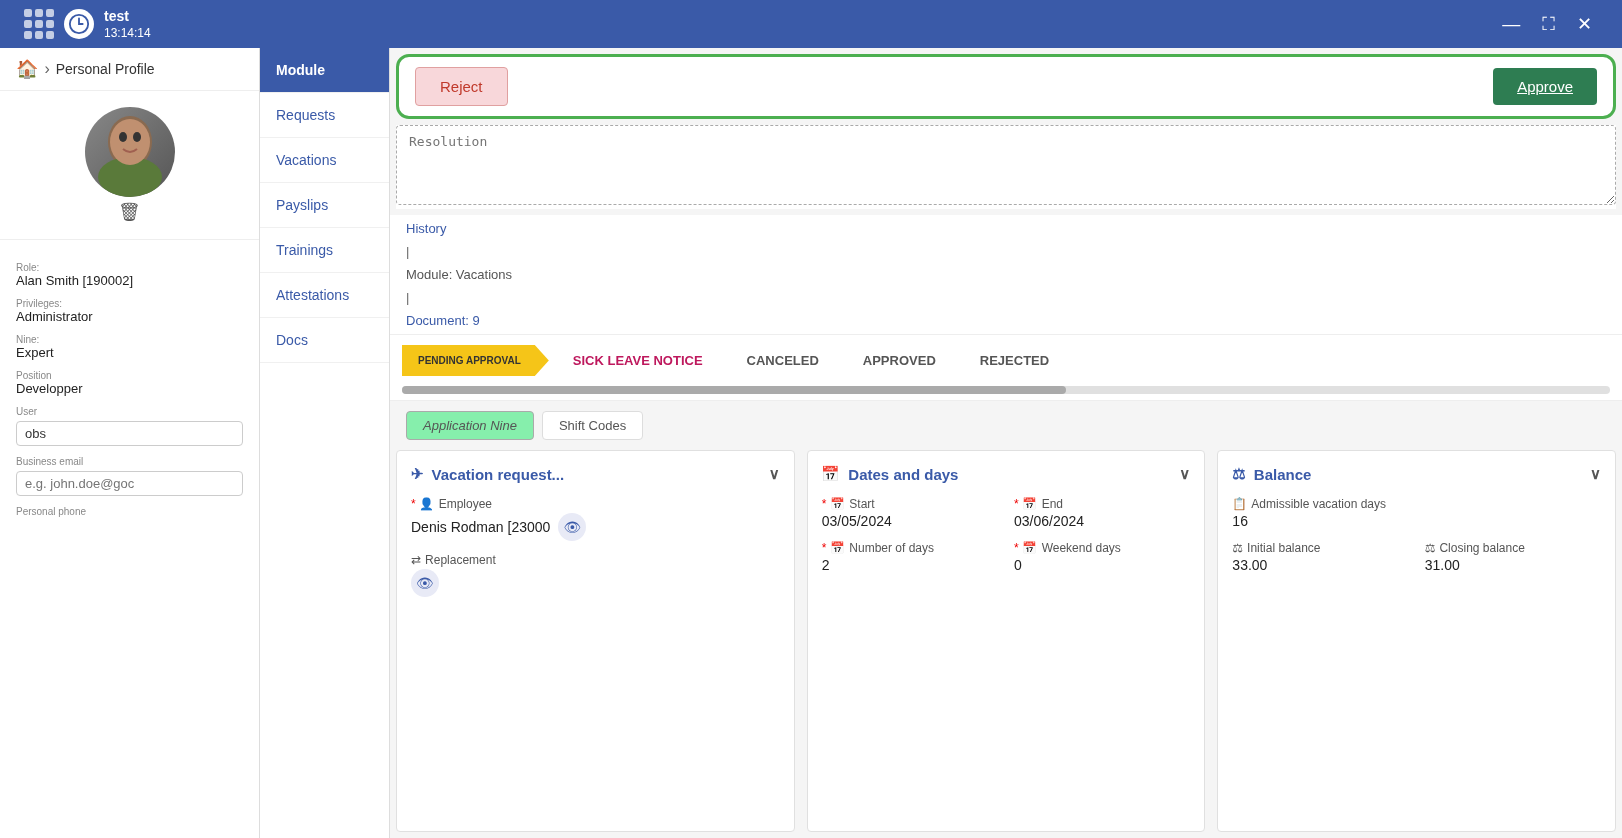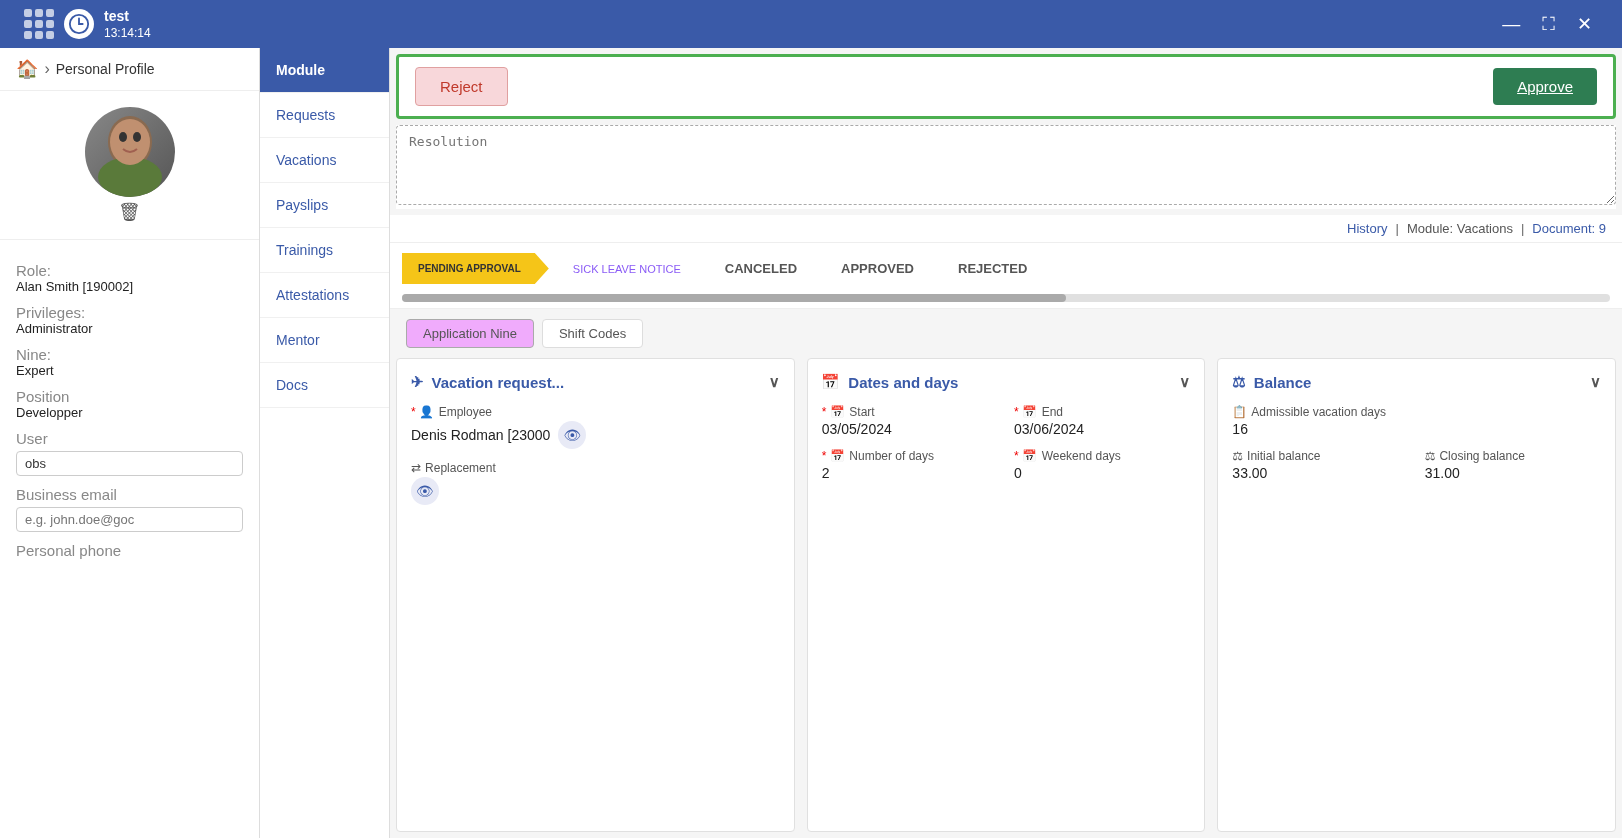--- a/index.html
+++ b/index.html
@@ -24,55 +24,55 @@
     .sidebar { width: 260px; background: #fff; border-right: 1px solid #ddd; display: flex; flex-direction: column; overflow-y: auto; flex-shrink: 0; }
     .sidebar-nav { padding: 10px 16px; display: flex; align-items: center; gap: 6px; border-bottom: 1px solid #eee; }
     .sidebar-nav .home-icon { font-size: 18px; cursor: pointer; color: #333; }
     .sidebar-nav .breadcrumb-arrow { color: #666; }
     .sidebar-nav .breadcrumb-text { font-size: 14px; color: #333; }
     .sidebar-profile { display: flex; flex-direction: column; align-items: center; padding: 16px; border-bottom: 1px solid #eee; }
     .avatar-wrap { position: relative; }
     .avatar-placeholder { width: 90px; height: 90px; border-radius: 50%; background: linear-gradient(135deg, #888 0%, #555 100%); display: flex; align-items: center; justify-content: center; color: #fff; font-size: 32px; }
     .avatar-delete { color: #555; font-size: 18px; text-align: center; margin-top: 4px; cursor: pointer; }
     .profile-fields { width: 100%; padding: 12px 16px; }
-    .field-label { font-size: 15px; color: #888; margin-top: 10px; }
+    .field-label { font-size: 10px; color: #888; margin-top: 10px; }
     .field-value { font-size: 13px; color: #222; font-weight: 500; }
     .field-input { width: 100%; border: 1px solid #ccc; border-radius: 4px; padding: 4px 8px; font-size: 13px; margin-top: 4px; color: #333; background: #fff; }
     .field-input-placeholder { color: #aaa; }
 
     
     .content-area { flex: 1; display: flex; overflow: hidden; }
 
     
     .left-nav { width: 130px; background: #fff; border-right: 1px solid #ddd; overflow-y: auto; flex-shrink: 0; }
     .left-nav-item { padding: 14px 16px; font-size: 14px; cursor: pointer; border-bottom: 1px solid #f0f0f0; }
     .left-nav-item.active { background: #3a5aa8; color: #fff; font-weight: bold; }
     .left-nav-item:not(.active) { color: #3a5aa8; }
 
     
     .right-content { flex: 1; display: flex; flex-direction: column; overflow: hidden; background: #f5f5f5; }
 
     
-    .action-bar { background: #fff; border: 3px solid #4caf50; margin: 6px; border-radius: 4px; display: flex; align-items: center; padding: 10px 16px; gap: 8px; }
+    .action-bar { background: #fff; border: 3px solid #4caf50; margin: 6px; border-radius: 13px; display: flex; align-items: center; padding: 10px 16px; gap: 8px; }
     .btn-reject { background: #f8d7da; color: #c0392b; border: 1px solid #e0a0a0; padding: 10px 24px; border-radius: 4px; font-size: 15px; cursor: pointer; }
     .btn-approve { background: #2e7d52; color: #fff; border: none; padding: 10px 24px; border-radius: 4px; font-size: 15px; cursor: pointer; margin-left: auto; text-decoration: underline; }
 
     
     .resolution-wrap { margin: 0 6px 6px; background: #fff; }
     .resolution-textarea { width: 100%; border: 1px dashed #aaa; border-radius: 4px; padding: 8px 12px; font-size: 13px; color: #999; min-height: 80px; resize: vertical; background: #fff; }
 
     
-    .history-bar { display: flex; justify-content: flex-end; padding: 6px 16px; font-size: 13px; gap: 8px; background: #fff; border-bottom: 1px solid #eee; }
+    .history-bar { display: flex; justify-content: flex-end; padding: 6px 16px; font-size: 13px; gap: 8px; background: #fff; border-bottom: 1px solid #eee; flex-direction: column; }
     .history-link { color: #3a5aa8; cursor: pointer; text-decoration: none; }
     .history-sep { color: #666; }
 
     
     .tabs-bar { display: flex; gap: 8px; padding: 10px 16px; background: #f5f5f5; }
     .tab-item { padding: 6px 16px; border: 1px solid #ddd; border-radius: 4px; background: #fff; font-size: 13px; cursor: pointer; color: #555; }
-    .tab-item.active { background: #f0abfc; border-color: #aaa; }
+    .tab-item.active { background: #86efac; border-color: #aaa; font-style: italic; }
 
     
     .cards-row { display: flex; gap: 0; flex: 1; overflow: hidden; }
     .card { background: #fff; border: 1px solid #e0e0e0; border-radius: 4px; margin: 0 6px 6px; flex: 1; overflow-y: auto; padding: 14px; }
 
     .card-title { font-size: 15px; font-weight: bold; color: #3a5aa8; display: flex; align-items: center; gap: 8px; margin-bottom: 14px; }
     .card-chevron { margin-left: auto; color: #555; cursor: pointer; }
 
     .field-row { margin-bottom: 12px; }
     .field-row label { font-size: 12px; color: #555; display: flex; align-items: center; gap: 4px; }
@@ -162,21 +162,20 @@
 
   <div class="content-area">
 
     <div class="left-nav">
       <div class="left-nav-item active">Module</div>
       <div class="left-nav-item">Requests</div>
       <div class="left-nav-item">Vacations</div>
       <div class="left-nav-item">Payslips</div>
       <div class="left-nav-item">Trainings</div>
       <div class="left-nav-item">Attestations</div>
-      <div class="left-nav-item">Mentor</div>
       <div class="left-nav-item">Docs</div>
     </div>
 
     <div class="right-content">
 
       <div class="action-bar">
         <button class="btn-reject">Reject</button>
         <button class="btn-approve">Approve</button>
       </div>
 
@@ -188,21 +187,21 @@
         <a class="history-link">History</a>
         <span class="history-sep">|</span>
         <span style="color:#555;font-size:13px;">Module: Vacations</span>
         <span class="history-sep">|</span>
         <a class="history-link">Document: 9</a>
       </div>
 
       <div style="background:#fff; border-bottom:1px solid #eee; overflow:hidden;">
         <div style="display:flex; align-items:center; padding: 8px 12px; overflow-x:auto; gap:4px;">
           <div style="background:#f5c518; clip-path: polygon(0 0, calc(100% - 14px) 0, 100% 50%, calc(100% - 14px) 100%, 0 100%, 0 50%); padding: 10px 28px 10px 16px; font-size:10px; font-weight:bold; color:#333; white-space:nowrap; cursor:pointer;">PENDING APPROVAL</div>
-          <div style="padding: 10px 20px; font-size:11px; font-weight:normal; color:#8b5cf6; white-space:nowrap; cursor:pointer;">SICK LEAVE NOTICE</div>
+          <div style="padding: 10px 20px; font-size:13px; font-weight:bold; color:#be185d; white-space:nowrap; cursor:pointer;">SICK LEAVE NOTICE</div>
           <div style="padding: 10px 20px; font-size:13px; font-weight:bold; color:#555; white-space:nowrap; cursor:pointer;">CANCELED</div>
           <div style="padding: 10px 20px; font-size:13px; font-weight:bold; color:#555; white-space:nowrap; cursor:pointer;">APPROVED</div>
           <div style="padding: 10px 20px; font-size:13px; font-weight:bold; color:#555; white-space:nowrap; cursor:pointer;">REJECTED</div>
         </div>
 
         <div style="margin: 0 12px 6px; background:#e0e0e0; height:8px; border-radius:4px; position:relative;">
           <div style="background:#aaa; height:8px; border-radius:4px; width:55%; position:absolute; left:0;"></div>
         </div>
       </div>
 

